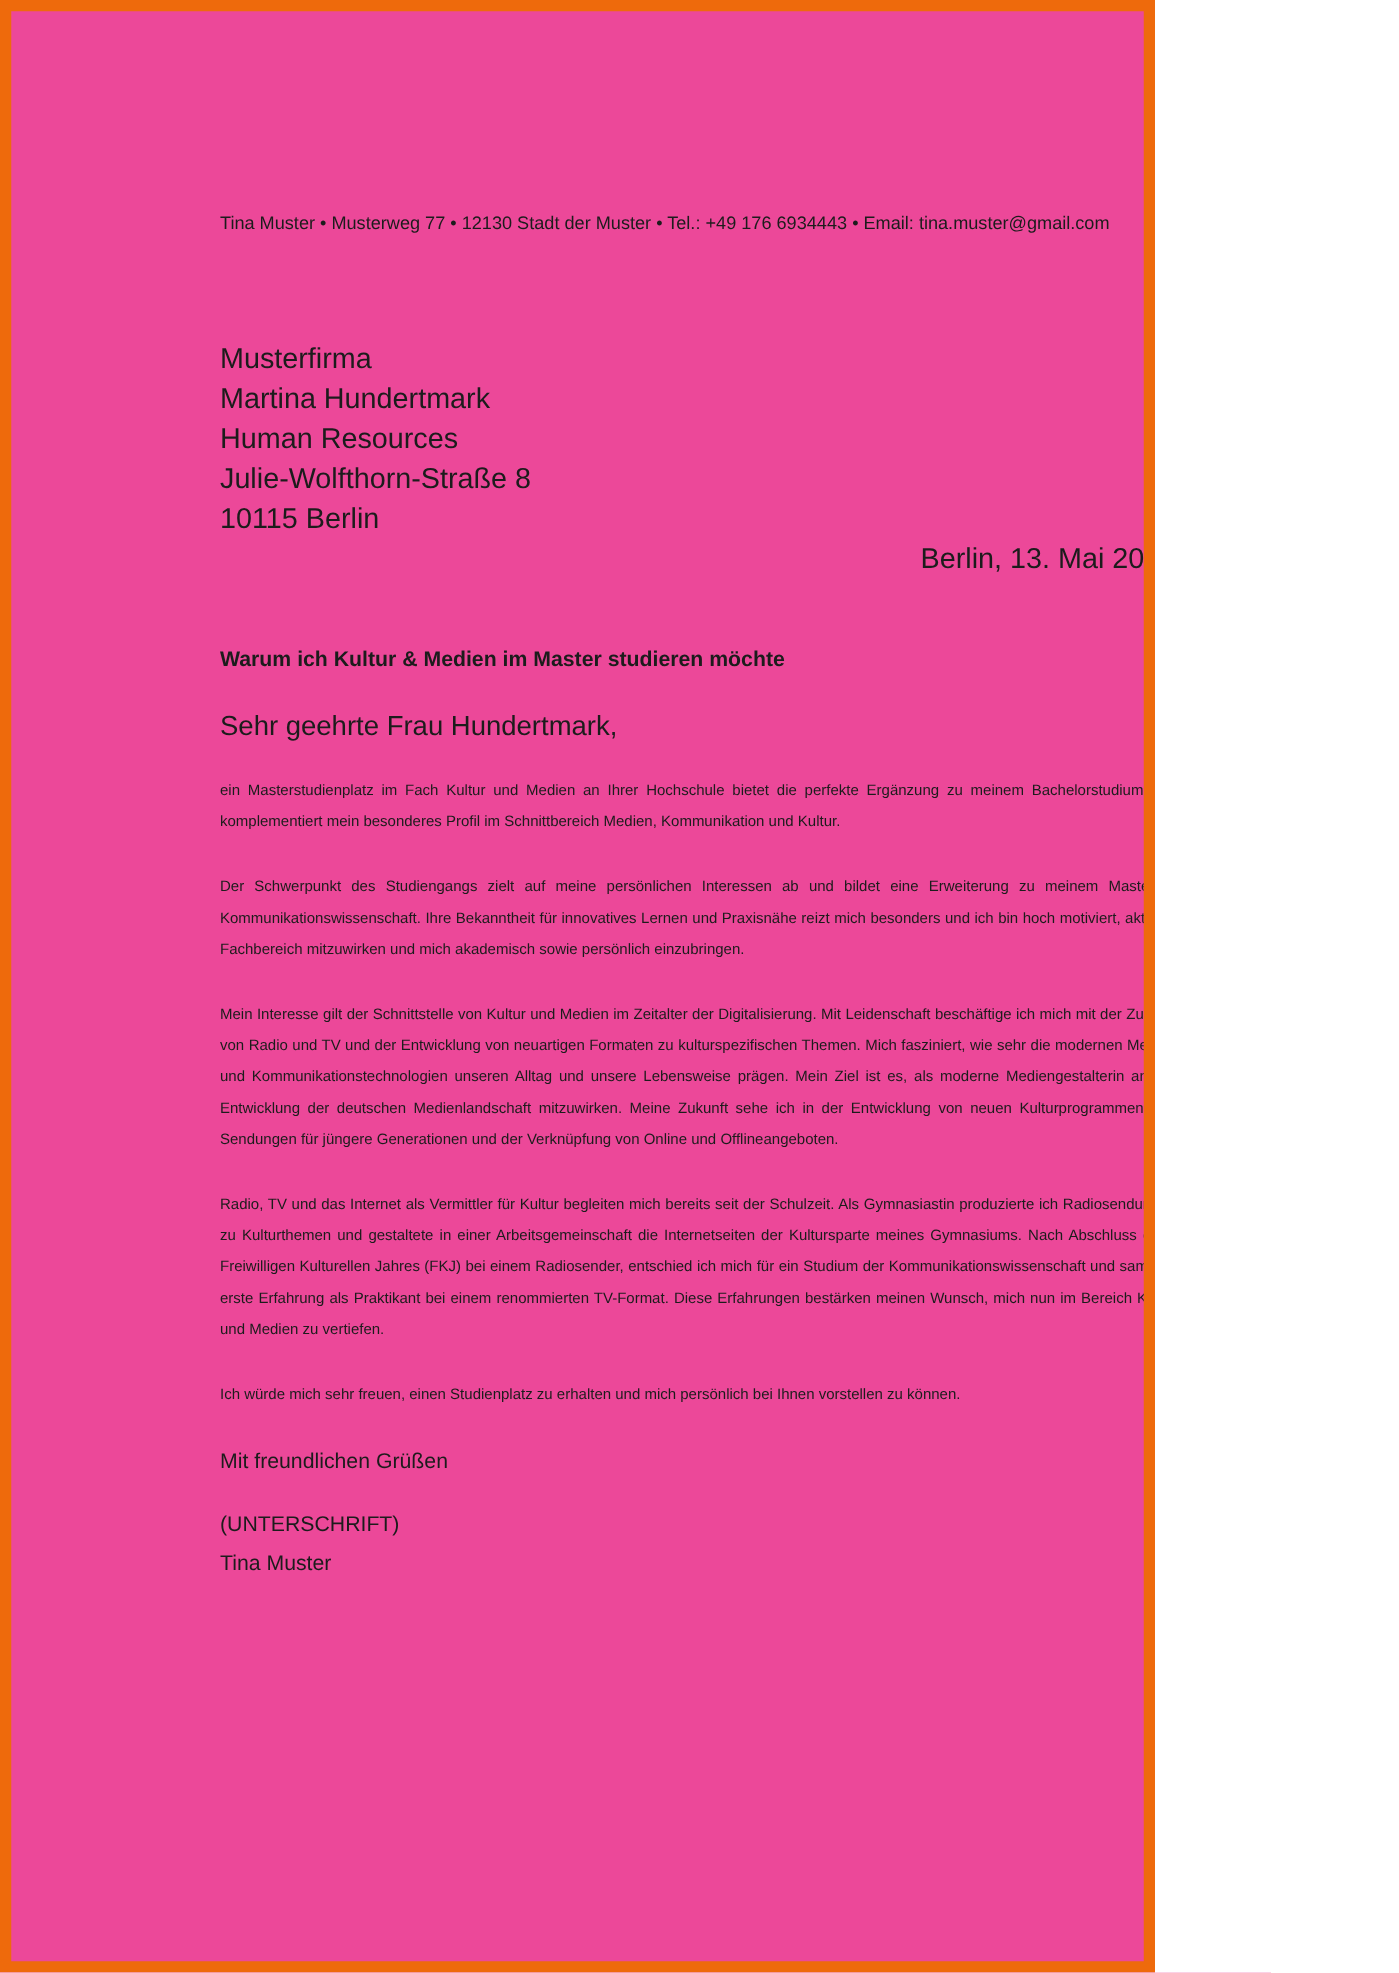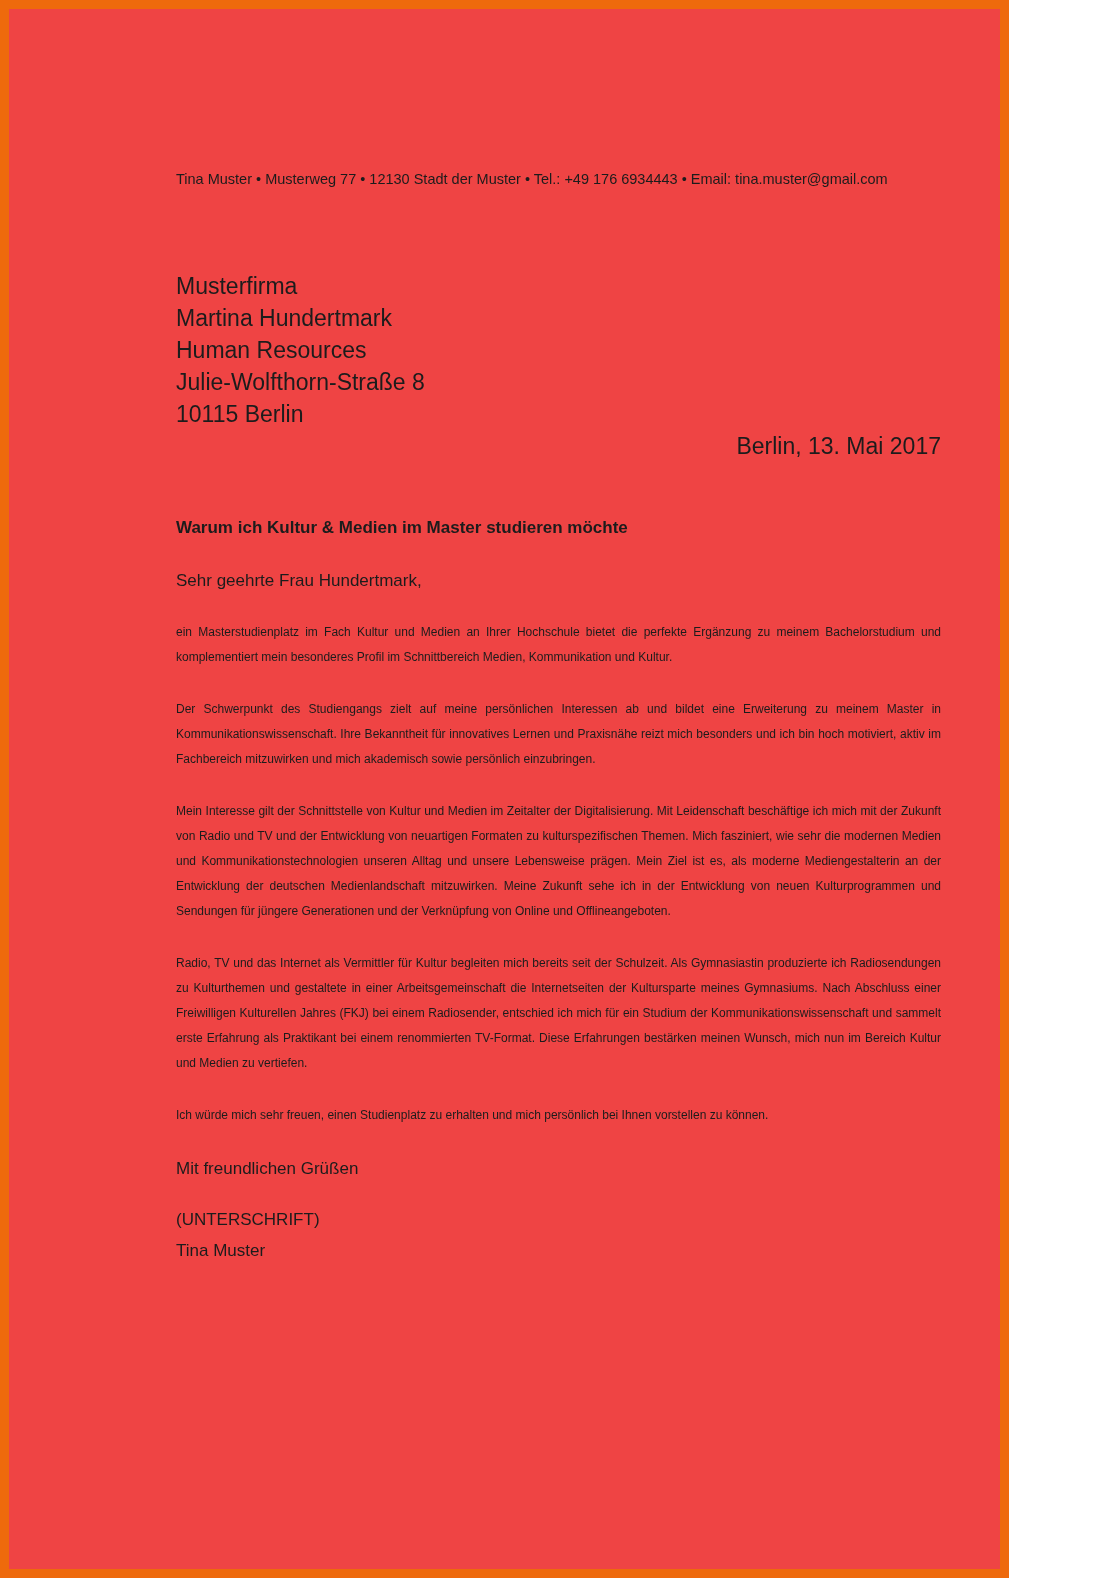--- a/index.html
+++ b/index.html
@@ -3,24 +3,24 @@
 <meta charset="utf-8">
 <title>Motivationsschreiben</title>
 <style>
   html, body {
     margin: 0;
     padding: 0;
     background: #ffffff;
   }
   .page {
     position: relative;
-    width: 1009px;
+    width: 924px;
     height: 1578px;
     box-sizing: border-box;
-    background: #ef4444;
+    background: #ec4899;
     border: 9px solid #ee6a0c;
     font-family: "Liberation Sans", "DejaVu Sans", sans-serif;
     color: #1c1c1c;
     overflow: hidden;
   }
   .bottom-edge {
     position: absolute;
     left: -9px;
     right: -9px;
     bottom: -9px;
@@ -53,21 +53,21 @@
     text-align: right;
     margin-top: 4px;
   }
   .subject-line {
     font-size: 17px;
     line-height: 24px;
     font-weight: bold;
     margin-top: 58px;
   }
   .salutation {
-    font-size: 17px;
+    font-size: 22px;
     line-height: 24px;
     margin-top: 29px;
   }
   .body-text p {
     font-size: 12px;
     line-height: 25px;
     text-align: justify;
     margin: 27px 0 0 0;
   }
   .closing {

